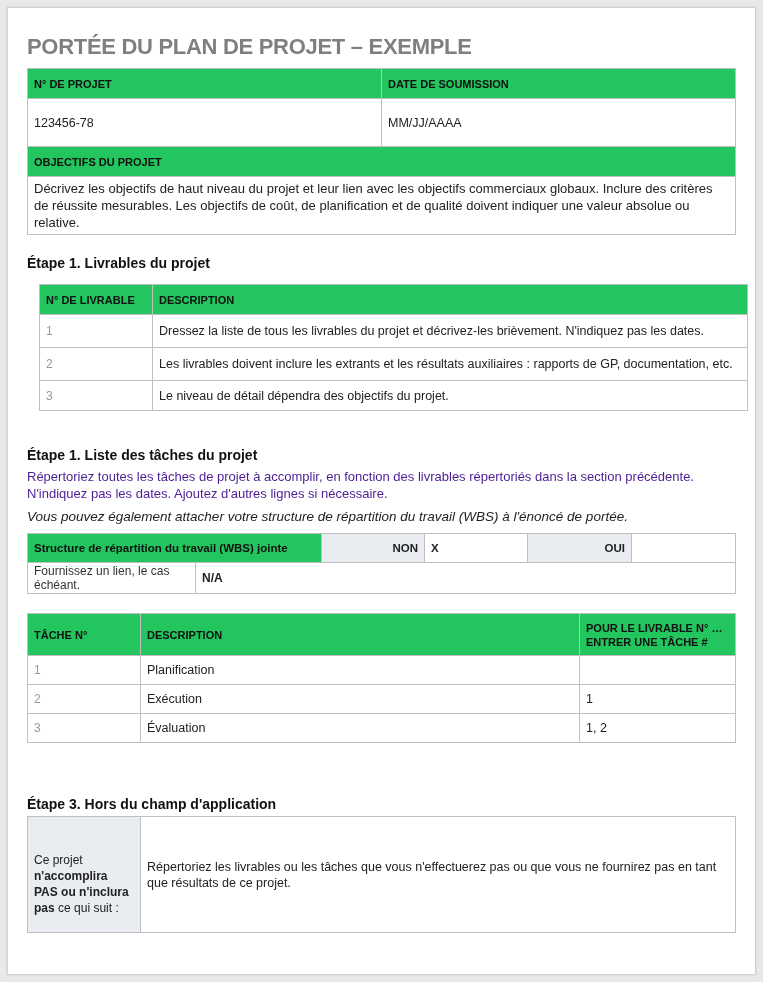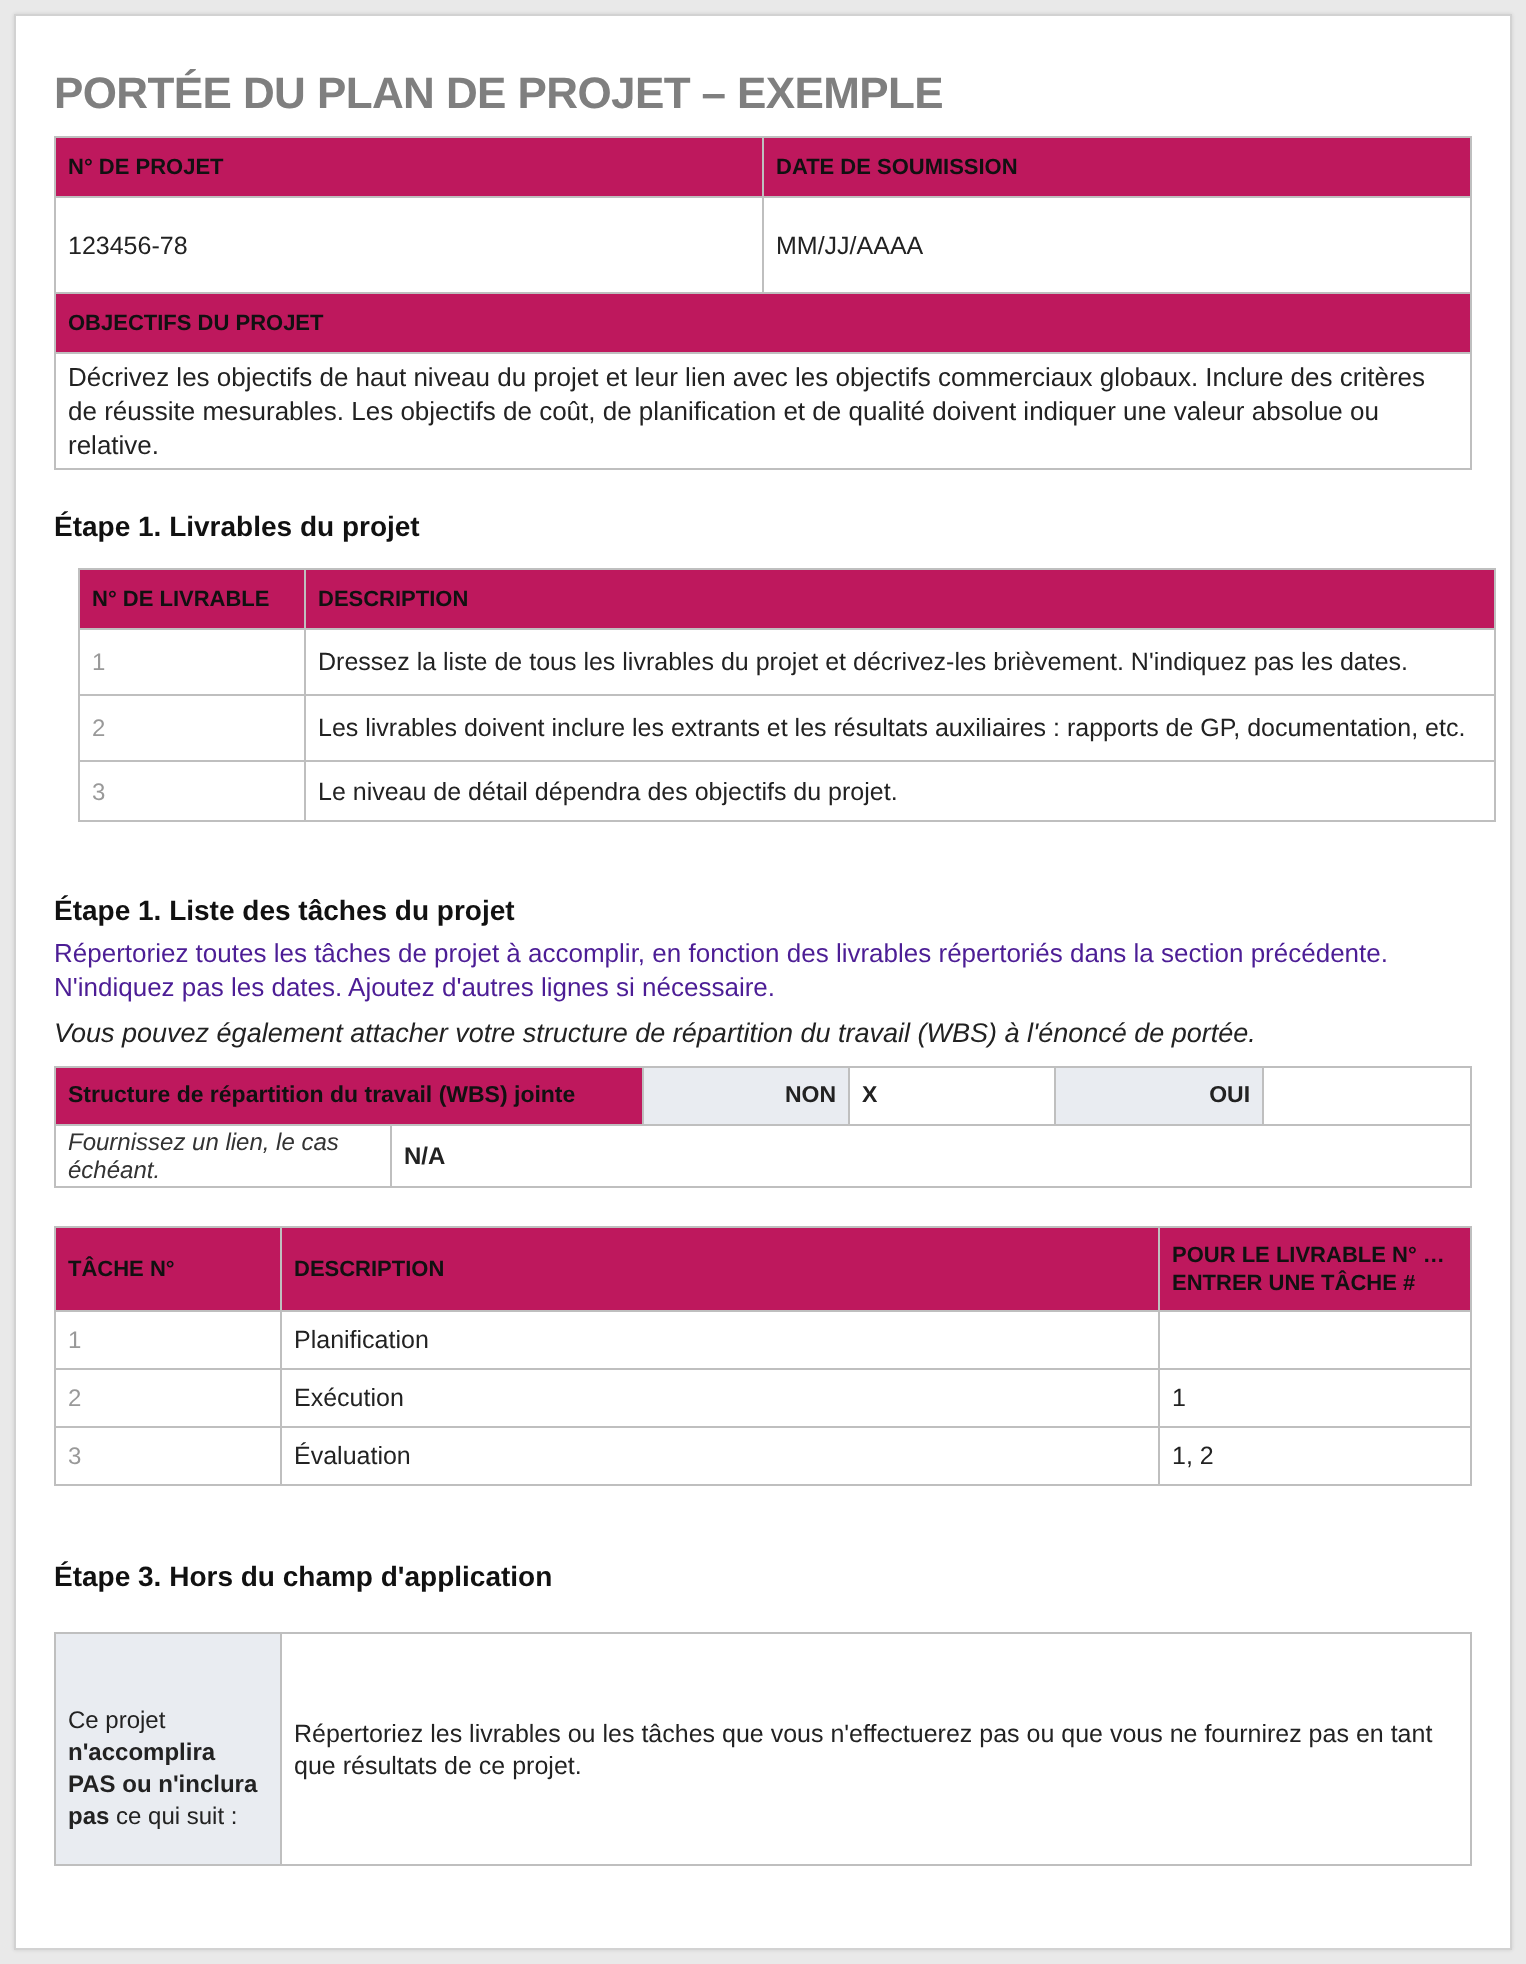--- a/index.html
+++ b/index.html
@@ -25,40 +25,40 @@
       font-family: "Liberation Sans", sans-serif;
     }
     table { border-collapse: collapse; width: 708px; table-layout: fixed; }
     td, th {
       border: 1px solid #bfbfbf;
       padding: 0 6px;
       font-size: 12.5px; color: #222;
       text-align: left; vertical-align: middle;
       font-family: "Liberation Sans", sans-serif;
     }
-    .hdr { background: #be185d; font-weight: bold; font-size: 11px; color: #111; }
+    .hdr { background: #22c55e; font-weight: bold; font-size: 11px; color: #111; }
     .hdr-light { background: #e9ecf1; }
     .num { color: #999; font-size: 12px; }
     .abs { position: absolute; left: 0; }
     .step {
       font-family: "Liberation Sans", sans-serif;
       font-size: 14px; font-weight: bold; color: #111;
       white-space: nowrap;
     }
     .note {
       font-family: "Liberation Sans", sans-serif;
       font-size: 13px; color: #4c1d95; line-height: 17px; width: 708px;
     }
     .italic-note {
       font-family: "Liberation Sans", sans-serif;
       font-size: 13.5px; font-style: italic; color: #222; white-space: nowrap;
     }
     .right { text-align: right; }
     .bold { font-weight: bold; }
-    .small-it { font-style: italic; font-size: 12px; color: #333; line-height: 14px; }
+    .small-it { font-size: 12px; color: #333; line-height: 14px; }
     .desc-multi { line-height: 16px; }
   </style>
 </head>
 <body>
 
 <div class="page">
   <div class="content">
 
     <div class="title">PORTÉE DU PLAN DE PROJET – EXEMPLE</div>
 
@@ -162,21 +162,21 @@
         <td>1</td>
       </tr>
       <tr style="height:29px;">
         <td class="num">3</td>
         <td>Évaluation</td>
         <td>1, 2</td>
       </tr>
     </tbody>
       </table>
 
-    <div class="abs step" style="top:772px;">Étape 3.  Hors du champ d'application</div>
+    <div class="abs step" style="top:788px;">Étape 3.  Hors du champ d'application</div>
     <table class="abs" style="top:808px;padding-left:35px;">
       <colgroup>
           <col style="width:113px">
           <col style="width:595px">
         </colgroup>
       <tbody>
           <tr style="height:116px;">
         <td class="hdr-light" style="font-size:12px;line-height:16px;padding-top:18px;"><span>Ce projet </span><b>n'accomplira PAS ou n'inclura pas</b><span> ce qui suit :</span></td>
         <td style="line-height:16px;">Répertoriez les livrables ou les tâches que vous n'effectuerez pas ou que vous ne fournirez pas en tant que résultats de ce projet.</td>
       </tr>

